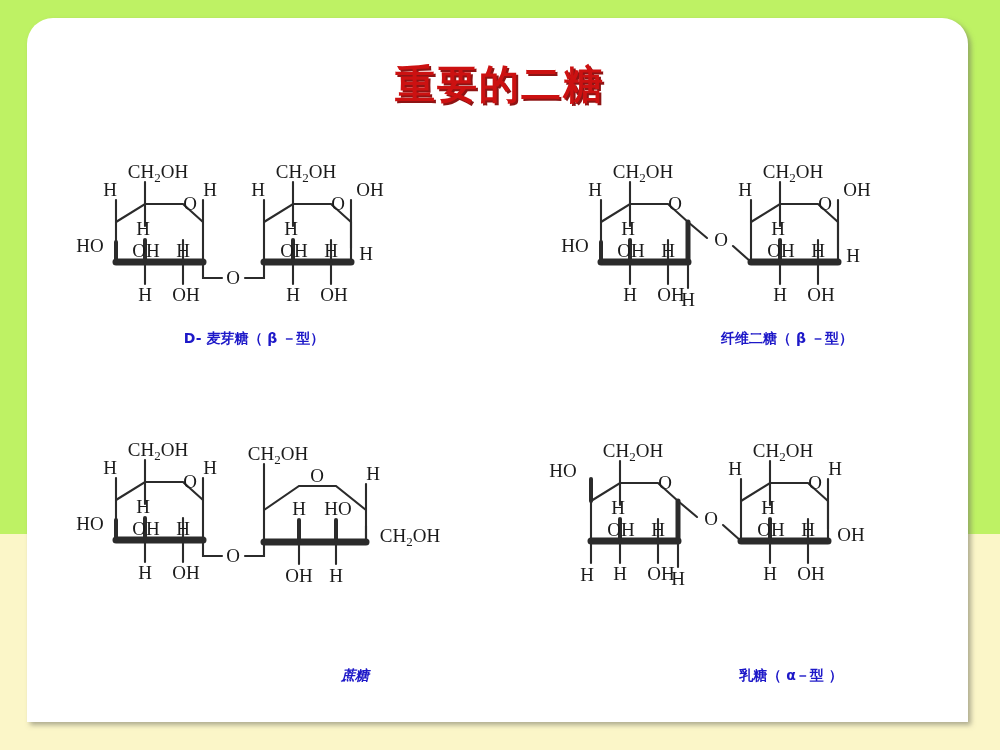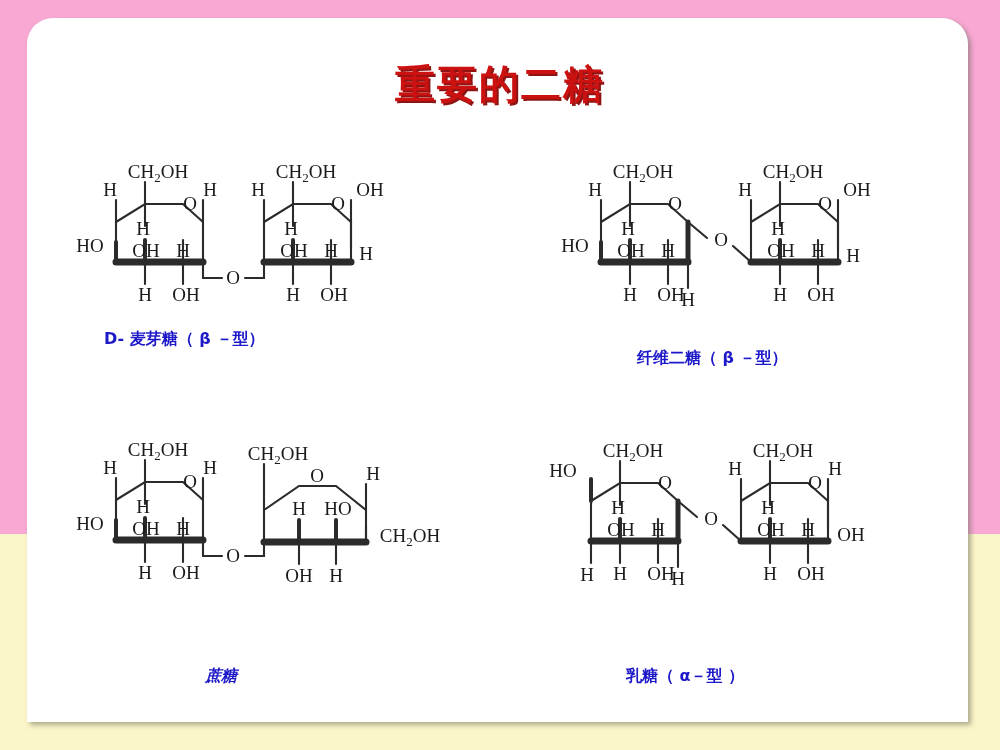--- a/index.html
+++ b/index.html
@@ -11,21 +11,21 @@
     height: 750px;
     background: #fbf6c8;
     font-family: "Liberation Sans", sans-serif;
     overflow: hidden;
   }
   #slide {
     position: absolute;
     left: 0; top: 0;
     width: 1000px;
     height: 534px;
-    background: #f9a8d4;
+    background: #bef264;
   }
   
   #card {
     position: absolute;
     left: 27px;
     top: 18px;
     width: 941px;
     height: 704px;
     background: #ffffff;
     border-top-left-radius: 26px;
@@ -56,33 +56,34 @@
 
   
   .panel { position: absolute; text-decoration: underline; }
   .struct-svg { display: block; }
 
   .caption {
     position: absolute;
     color: #1d18c8;
     font-family: "DejaVu Sans", "Liberation Sans", sans-serif;
     font-weight: bold;
-    font-size: 16px;
+    font-size: 14px;
     line-height: 25px;
     white-space: pre-wrap;
+    text-align: center;
   }
 
   
   #panel-maltose   { left: 70px;  top: 160px; }
   #panel-cellobiose{ left: 555px; top: 158px; }
   #panel-sucrose   { left: 70px;  top: 432px; }
   #panel-lactose   { left: 525px; top: 437px; }
 
   #cap-maltose    { left: 104px; top: 326px; width: 300px; }
-  #cap-cellobiose { left: 637px; top: 345px; width: 300px; }
+  #cap-cellobiose { left: 637px; top: 326px; width: 300px; }
   #cap-sucrose    { left: 205px; top: 663px; width: 300px; font-style: italic; }
   #cap-lactose    { left: 626px; top: 663px; width: 330px; }
 </style>
 </head>
 <body>
 
 <div id="slide">
   <div id="card">
     <div id="card-inner"></div>
   </div>

